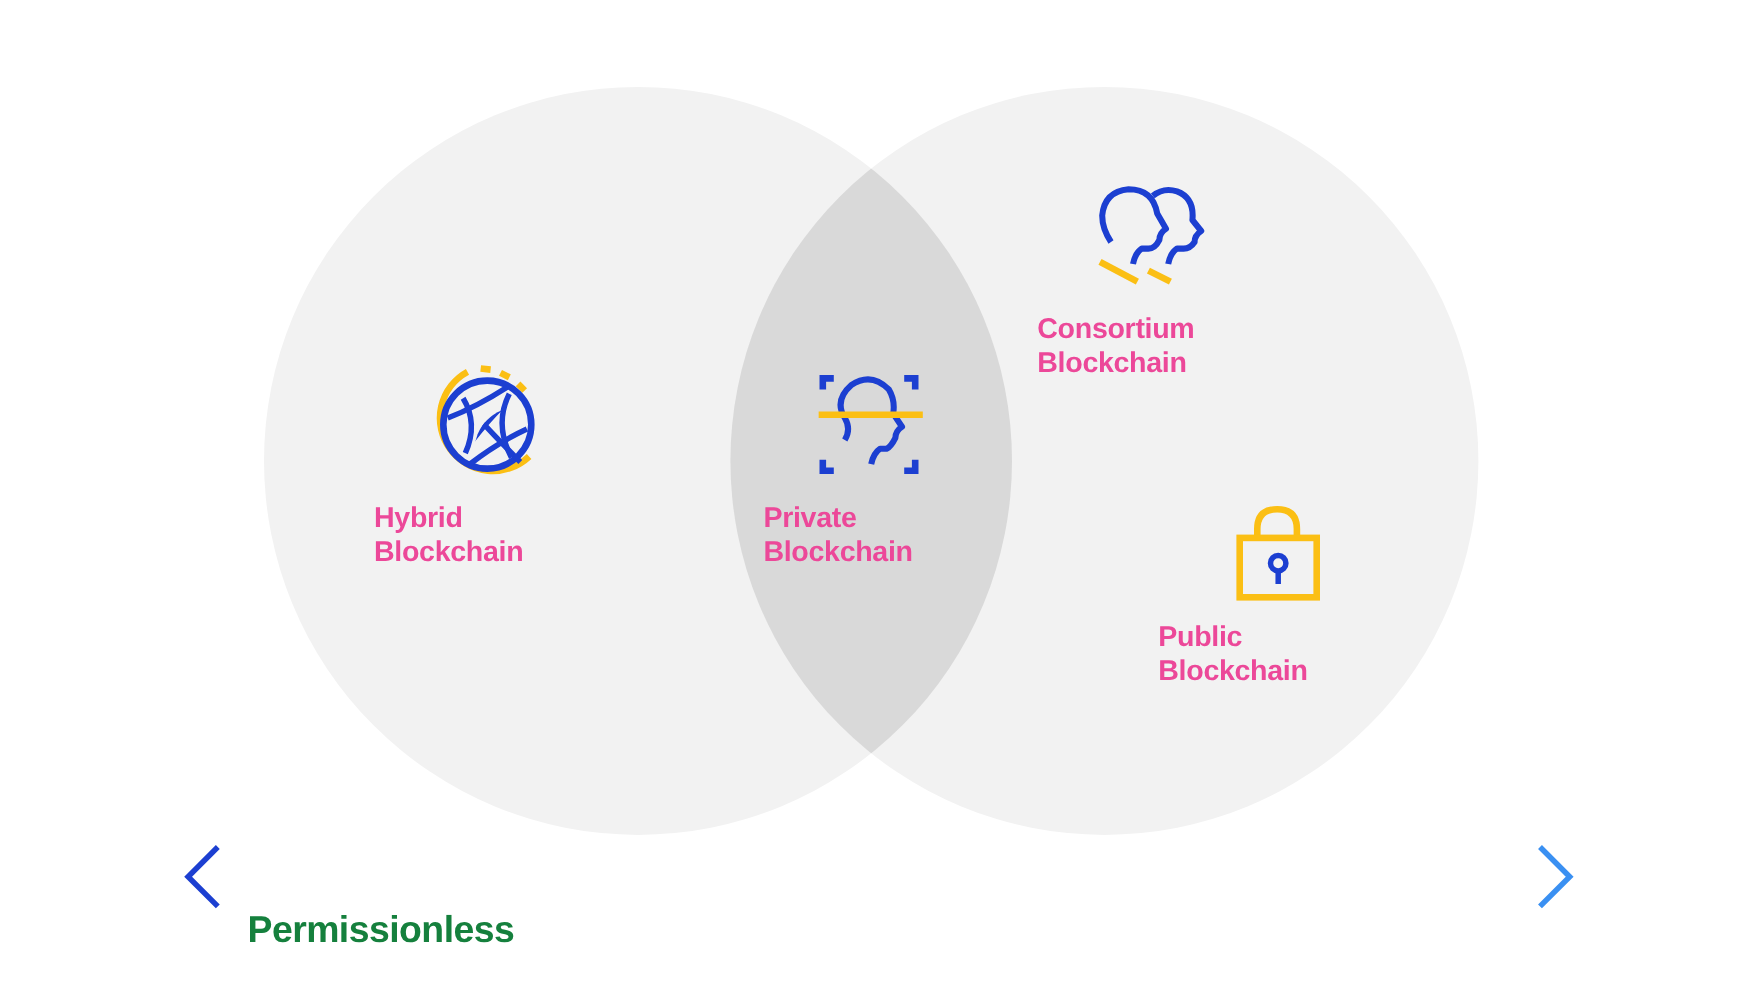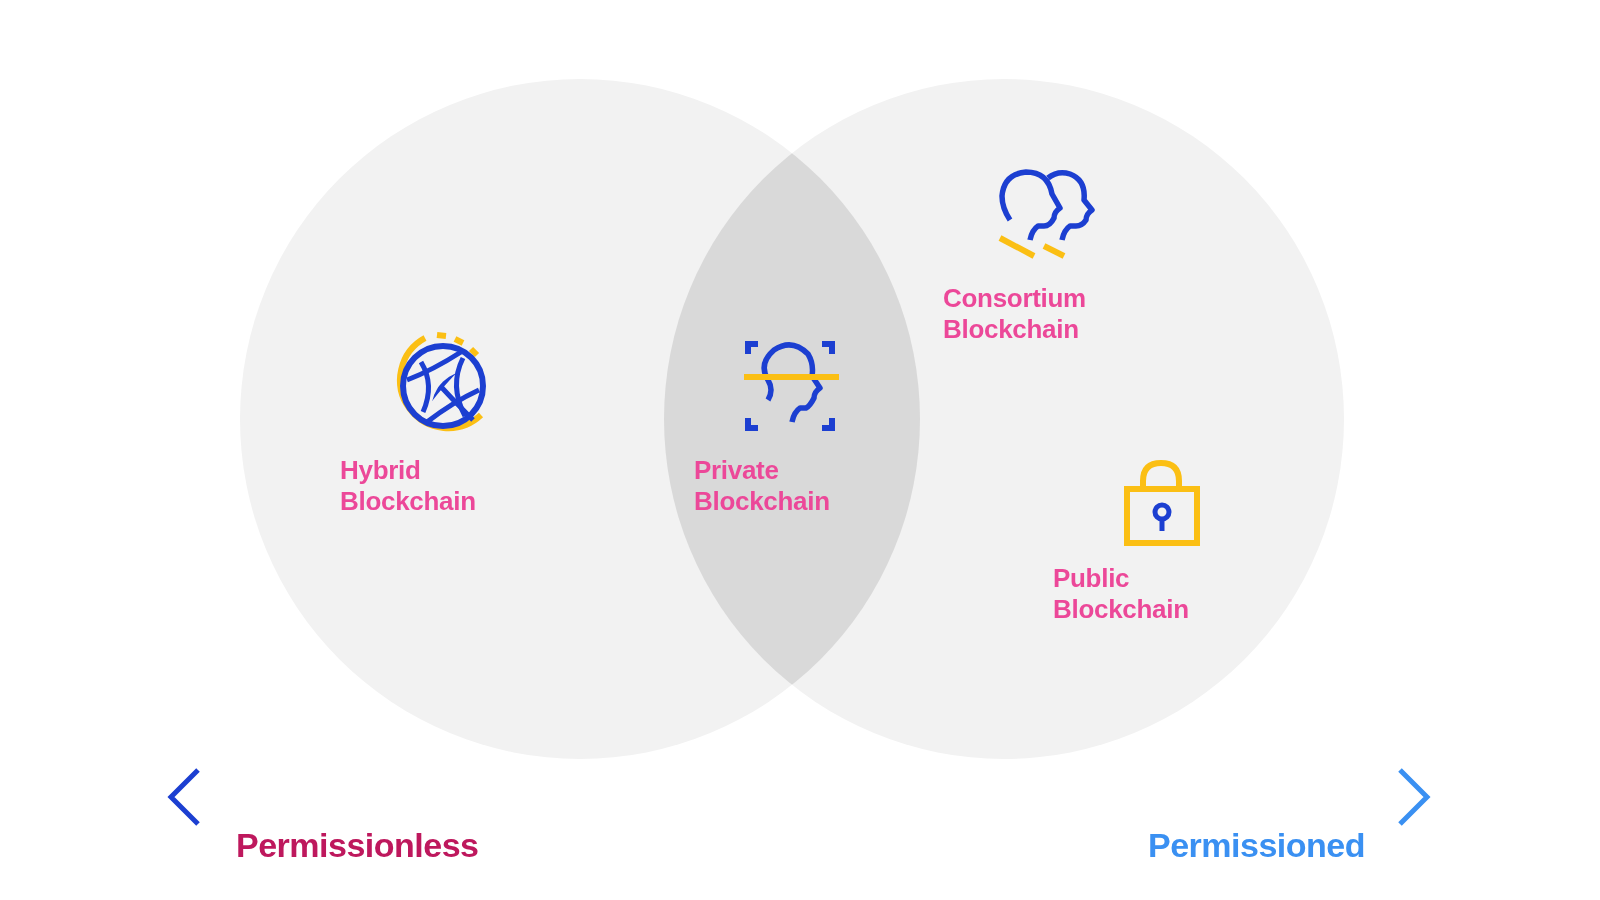--- a/index.html
+++ b/index.html
@@ -86,16 +86,15 @@
     <path d="M20 30 V22 Q20 4 38 4 Q56 4 56 22 V30" fill="none" stroke="#fbbf14" stroke-width="6"></path>
     <rect x="4" y="30" width="70" height="54" fill="none" stroke="#fbbf14" stroke-width="6"></rect>
     <circle cx="39" cy="53" r="7" fill="none" stroke="#1c3fd1" stroke-width="5"></circle>
     <line x1="39" y1="60" x2="39" y2="72" stroke="#1c3fd1" stroke-width="5"></line>
   </svg>
   <div class="label" style="left:1053px;top:563px;width:220px;">
     <span>Public</span>
     <span>Blockchain</span>
   </div>
 
-  <div class="axis-label" style="left:236px;top:825px;color:#be185d;">Permissionless</div>
-  <div class="axis-label" style="left:1148px;top:825px;color:#3a90f2;">Permissioned</div>
+  <div class="axis-label" style="left:225px;top:825px;color:#15803d;">Permissionless</div>
 
 </div>
 
 </body></html>

